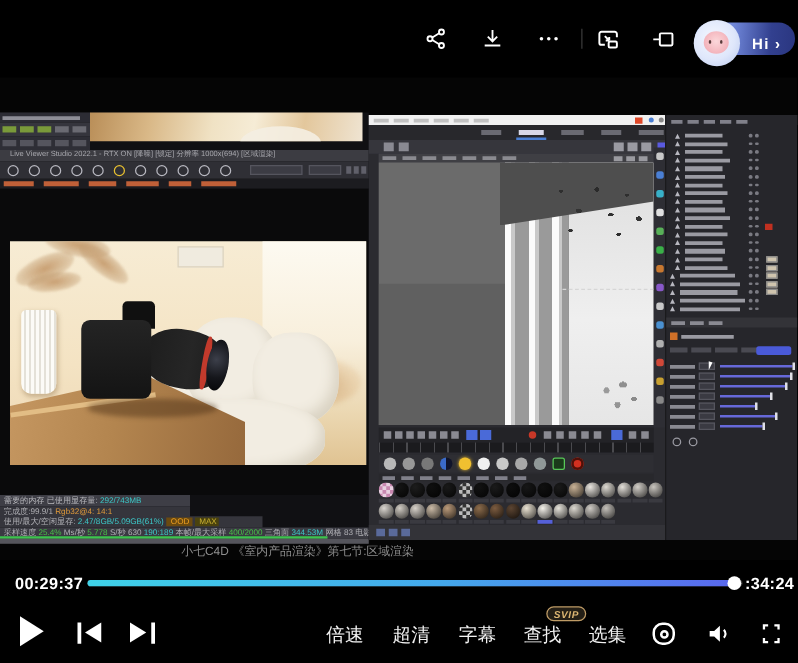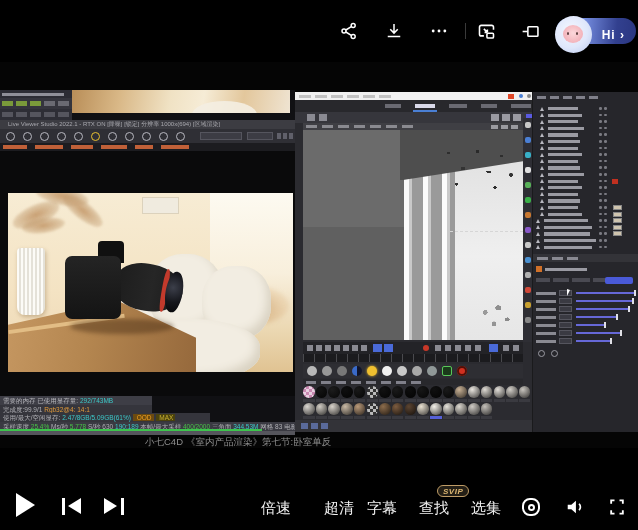--- a/index.html
+++ b/index.html
@@ -624,38 +624,46 @@
           <div style="position: absolute; left: 26px; top: 246px; width: 13px; height: 5.5px; background: rgb(58, 58, 66); border: 0.5px solid rgb(85, 85, 94);"></div>
           <div style="position: absolute; left: 43px; top: 248.2px; width: 34px; height: 1.6px; background: rgb(102, 104, 216);"></div>
           <div style="position: absolute; left: 77px; top: 246px; width: 1.8px; height: 5.5px; background: rgb(224, 224, 230);"></div>
           <div style="position: absolute; left: 5px; top: 258px; width: 7px; height: 7px; border-radius: 50%; border: 1.6px solid rgb(154, 154, 162);"></div>
           <div style="position: absolute; left: 18px; top: 258px; width: 7px; height: 7px; border-radius: 50%; border: 1.6px solid rgb(154, 154, 162);"></div>
         </div>
     </div>
 
     <div class="caption">
       <span class="cap-a">小七C4D</span>
-      <span class="cap-b">《室内产品渲染》第七节:卧室单反</span>
+      <span class="cap-b">《室内产品渲染》第七节:区域渲染</span>
     </div>
   </div>
 
+  <div class="progress-row">
+    <span class="ptime" style="left:12px;">00:29:37</span>
+    <div class="ptrack">
+      <div class="pfill" id="pfill" style="width: 98.8%;"></div>
+      <div class="phandle" id="phandle" style="left: calc(98.8% - 6px);"></div>
+    </div>
+    <span class="ptime" style="left:596px;">:34:24</span>
+  </div>
 
   <div class="controls">
     <div class="play-btn"></div>
     <div class="skip skip-prev">
         <span class="bar"></span>
         <span class="tri"></span>
       </div>
     <div class="skip skip-next">
         <span class="tri"></span>
         <span class="bar"></span>
       </div>
 
     <div class="txt-btn" style="left:258px;">倍速</div>
-    <div class="txt-btn" style="left:321px;">超清</div>
+    <div class="txt-btn" style="left:311px;">超清</div>
     <div class="txt-btn" style="left:364px;">字幕</div>
     <div class="txt-btn" style="left:416px;">查找</div>
     <div class="svip">SVIP</div>
     <div class="txt-btn" style="left:468px;">选集</div>
 
     <div class="ctl-icon" style="left:521px;">
       <span class="ring-outer"></span>
         <span class="ring-inner"></span>
     </div>
     <div class="ctl-icon" style="left:564px;">

